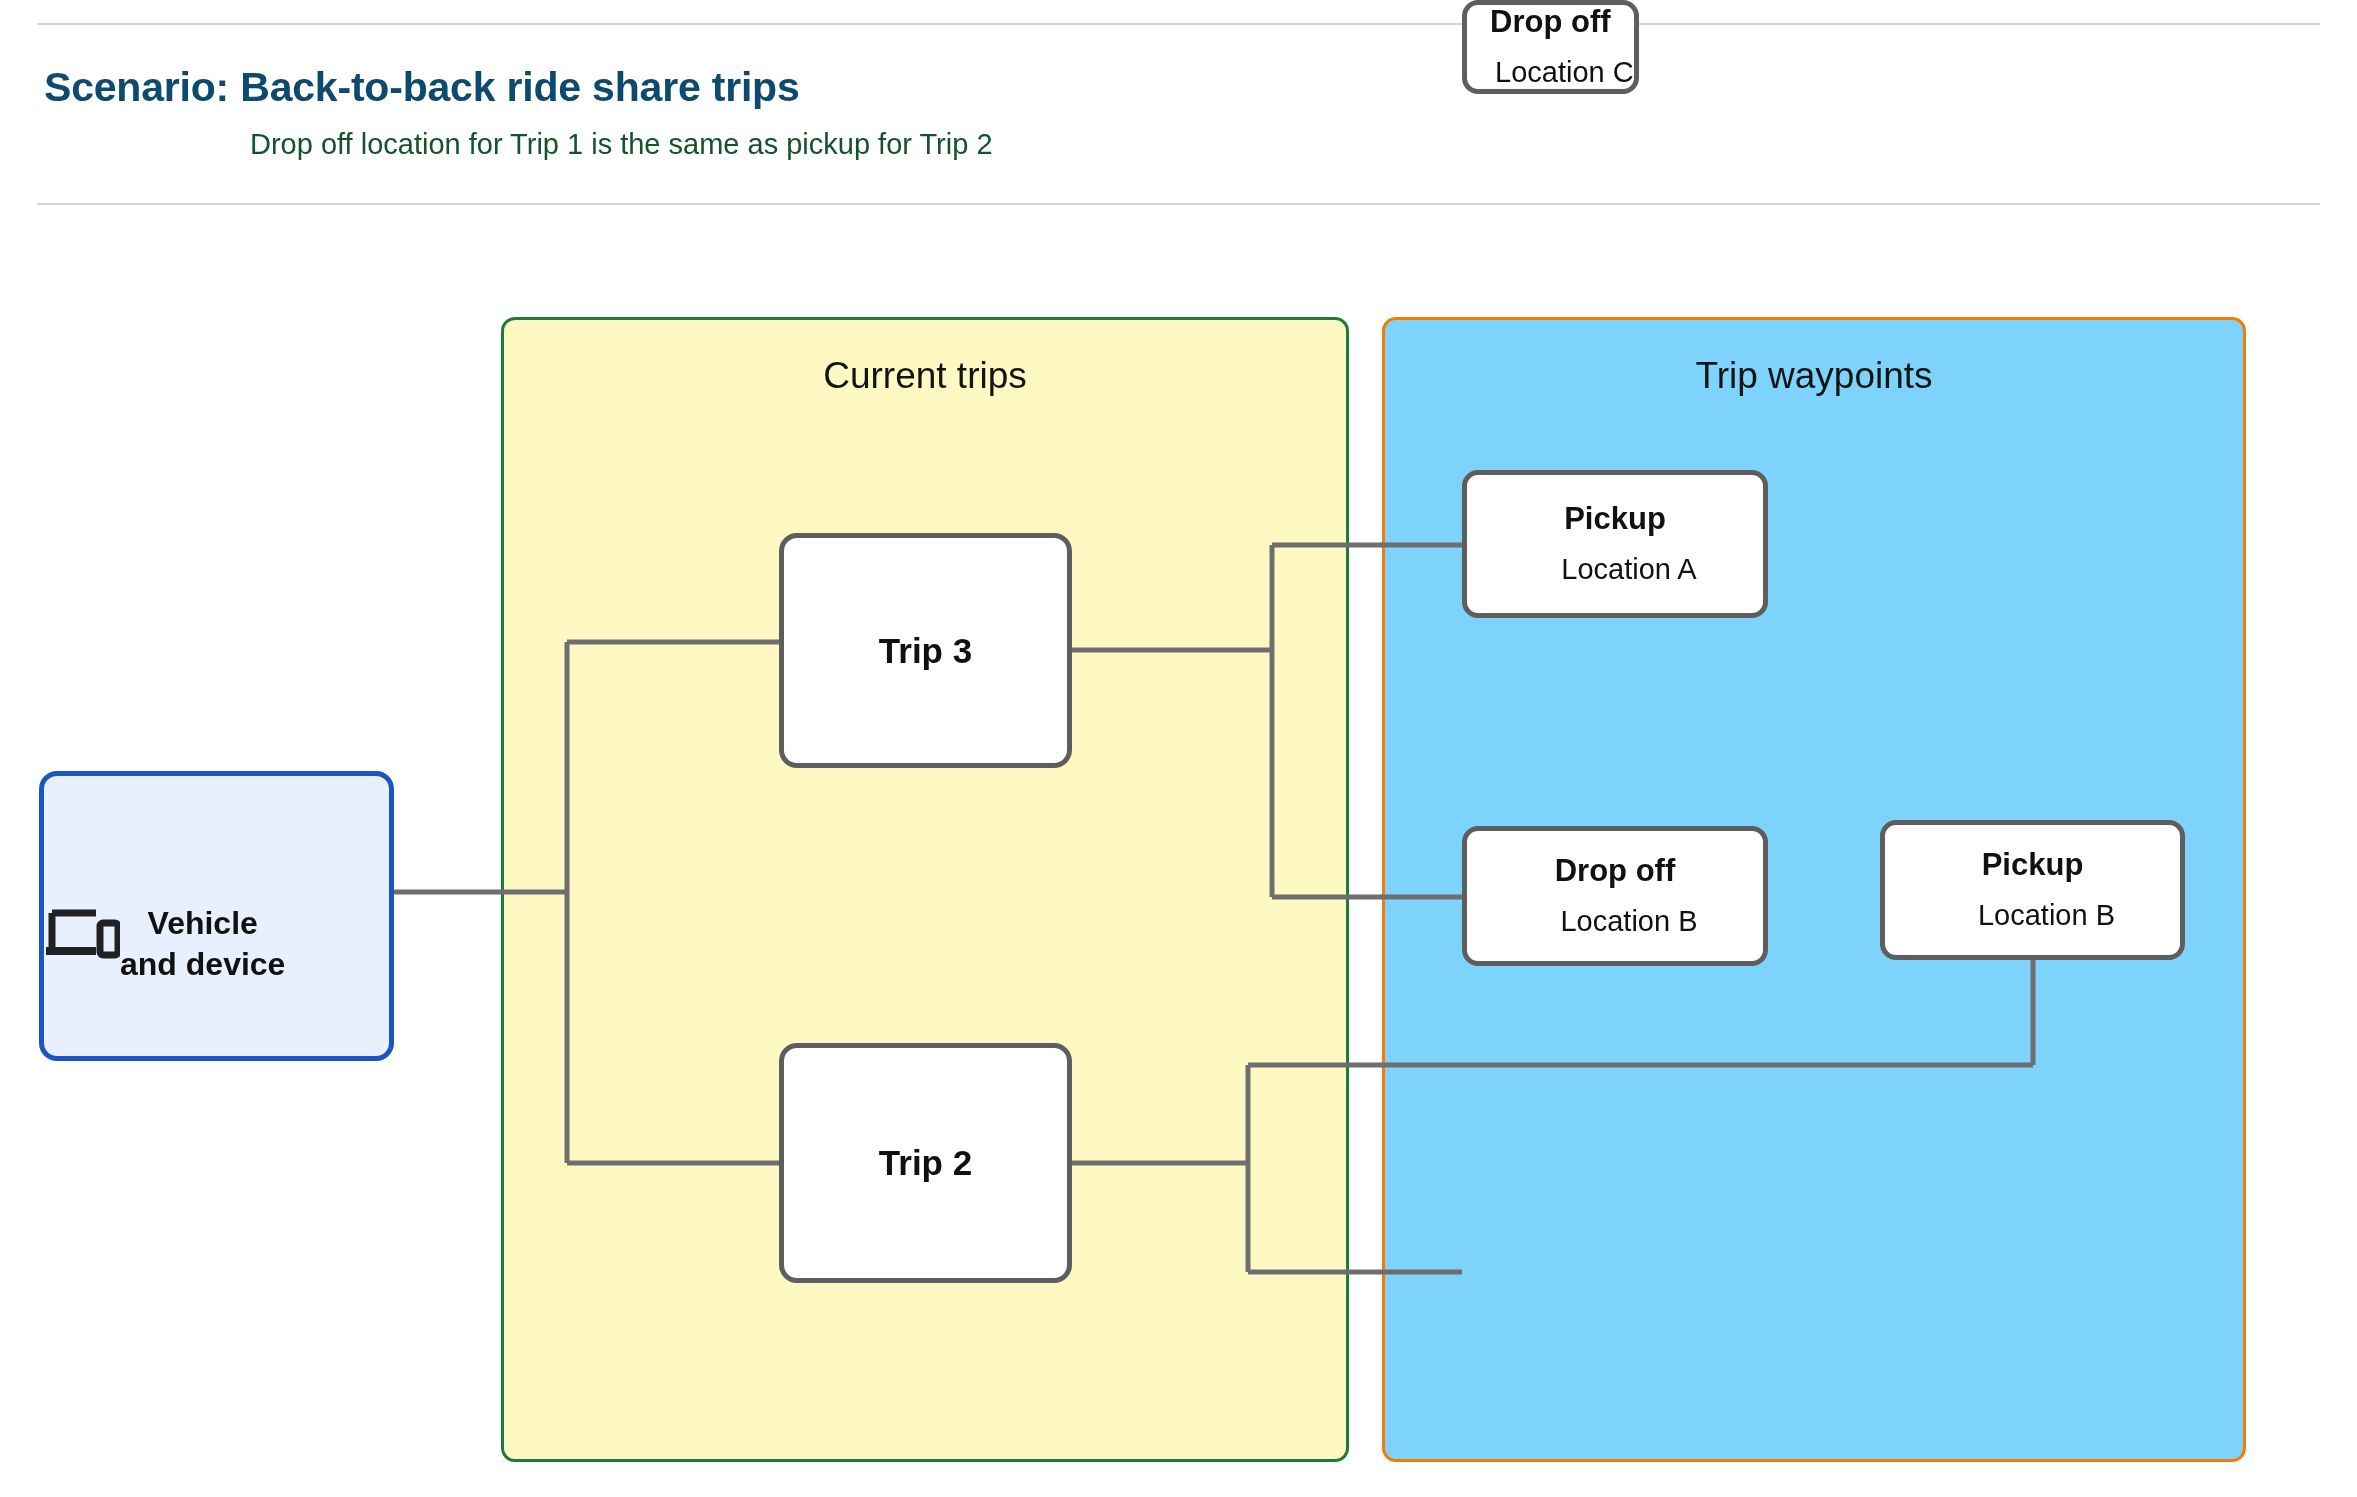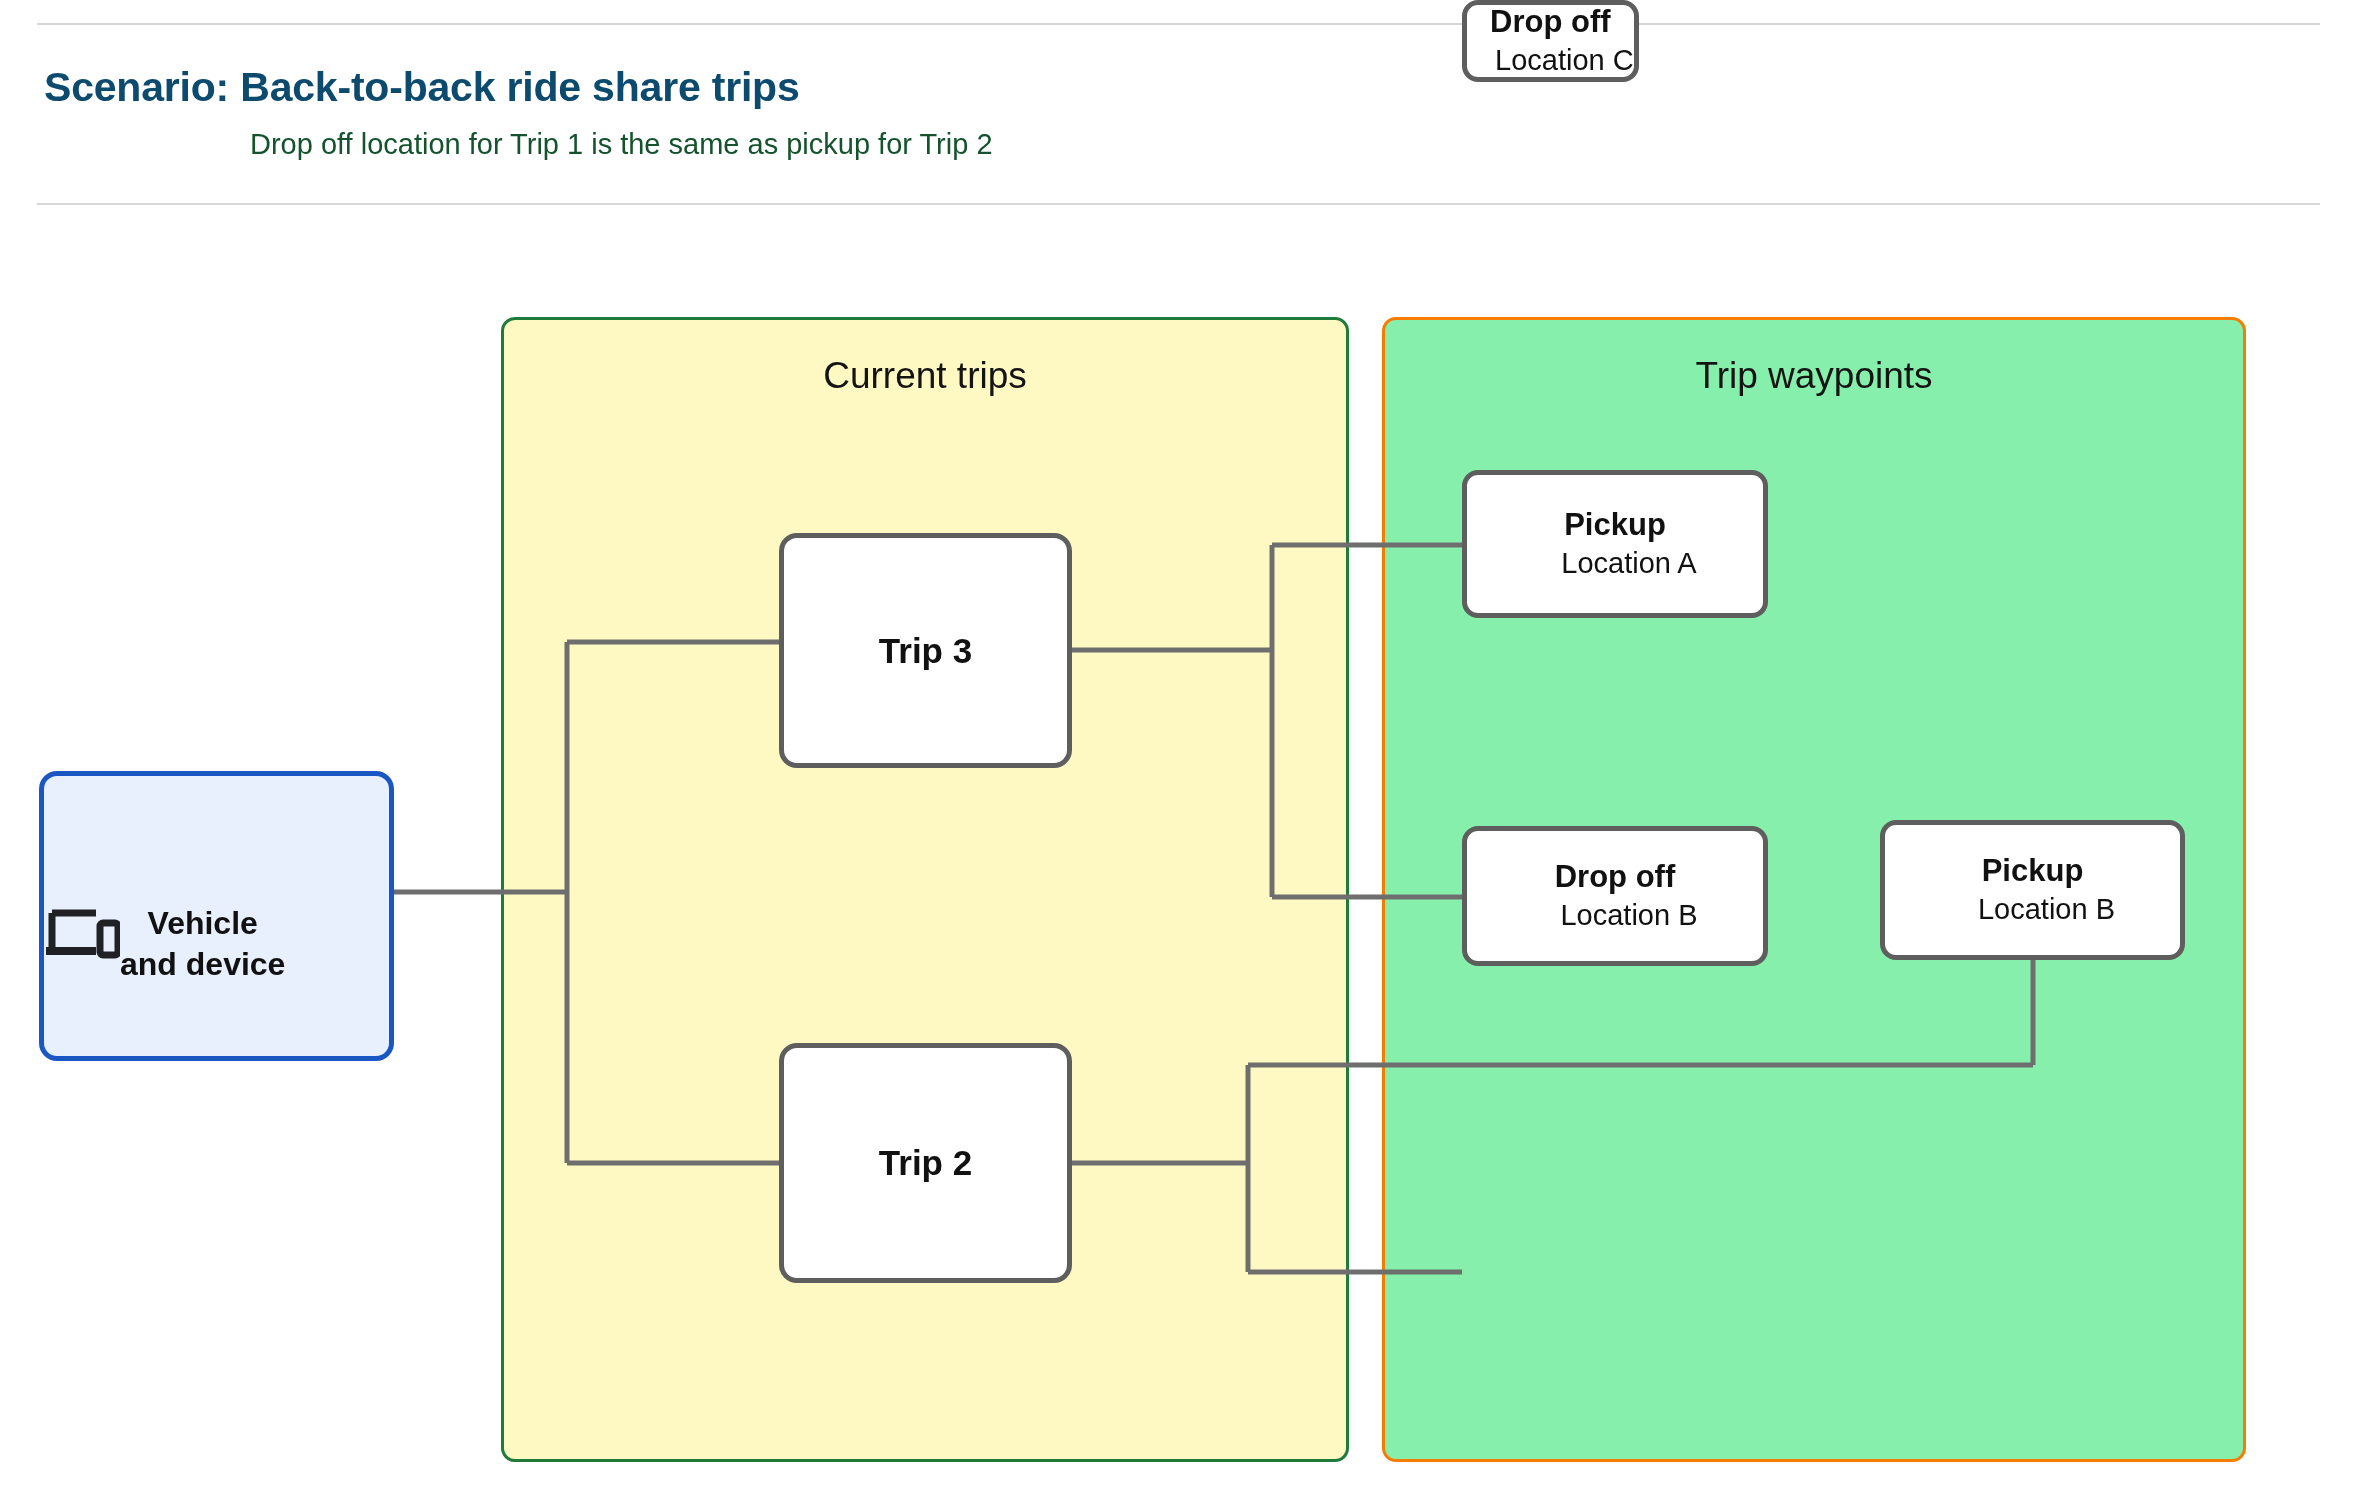--- a/index.html
+++ b/index.html
@@ -75,21 +75,21 @@
     width: 848px;
     height: 1145px;
     background: #fef9c3;
     border: 3px solid #1e7b3c;
   }
   #group-trip-waypoints {
     left: 1382px;
     top: 317px;
     width: 864px;
     height: 1145px;
-    background: #86efac;
+    background: #7dd3fc;
     border: 3px solid #f57c00;
   }
   .group-title {
     position: absolute;
     top: 35px;
     left: 0;
     width: 100%;
     text-align: center;
     font-size: 37px;
     font-weight: normal;
@@ -146,21 +146,21 @@
   .waypoint-node {
     position: absolute;
     background: #ffffff;
     border: 5px solid #5e5e5e;
     border-radius: 16px;
     box-sizing: border-box;
     display: flex;
     flex-direction: column;
     align-items: center;
     justify-content: center;
-    gap: 6px;
+    gap: 18px;
   }
   .waypoint-title {
     font-size: 31px;
     font-weight: bold;
     color: #111111;
     line-height: 1.1;
   }
   .waypoint-sub {
     font-size: 29px;
     font-weight: normal;

